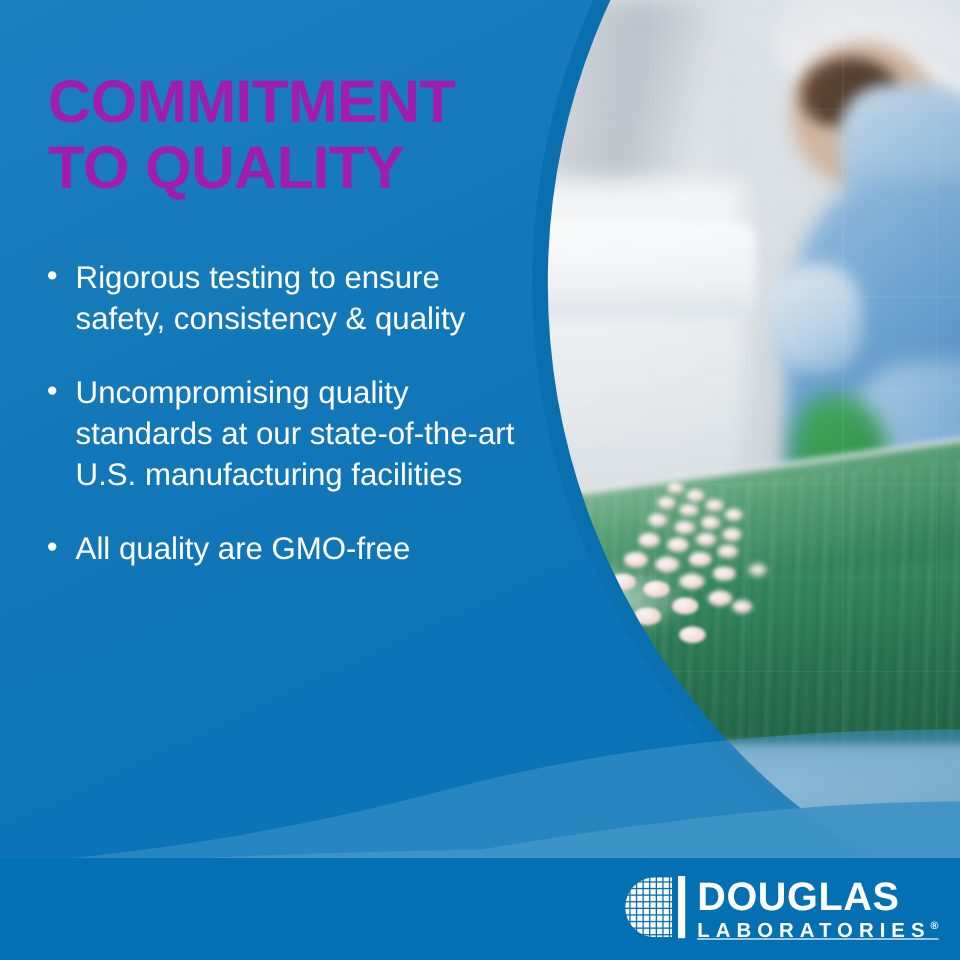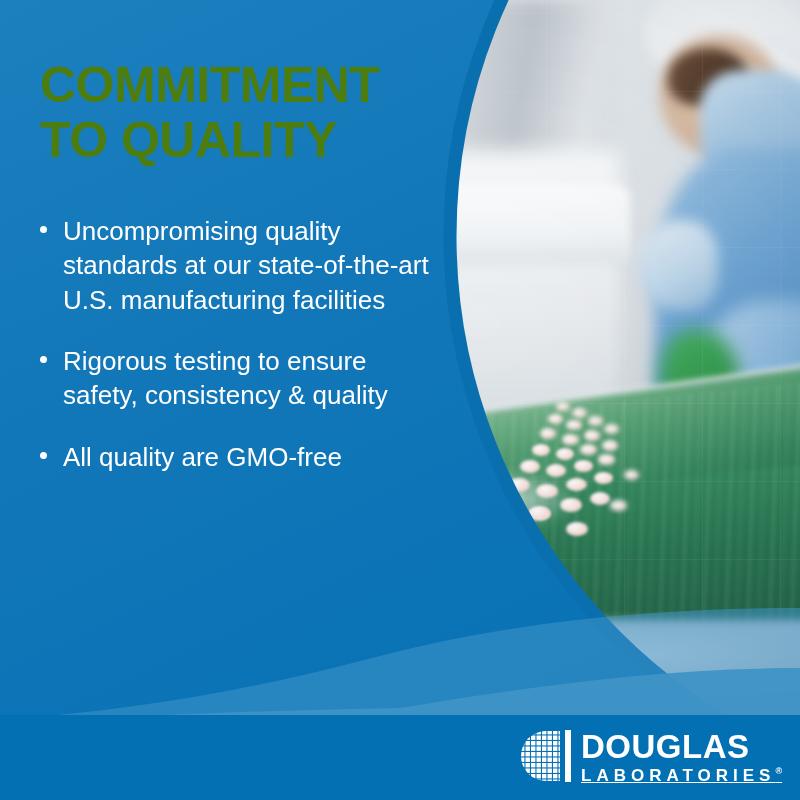--- a/index.html
+++ b/index.html
@@ -199,21 +199,21 @@
     background:#0470b4;
   }
   .swoosh{
     position:absolute;left:0;top:560px;width:800px;height:160px;
     pointer-events:none;
   }
 
   
   .headline{
     position:absolute;left:40px;top:58px;width:400px;
-    color:#4d7c0f;
+    color:#a21caf;
     font-size:50px;
     font-weight:bold;
     line-height:1.09;
     letter-spacing:-0.5px;
     margin:0;
   }
   .bullets{
     position:absolute;left:40px;top:214px;width:400px;
     margin:0;padding:0;list-style:none;
   }
@@ -342,25 +342,25 @@
     <path d="M800,160 L800,108 C660,108 520,128 400,148 C300,150 230,152 150,156 L0,160 Z" fill="#3f93c6" opacity="0.95"></path>
     <path d="M0,160 C140,150 260,128 380,96 C520,60 660,48 800,48 L800,160 Z" fill="#3f93c6" opacity="0.55"></path>
   </svg>
   <div class="bottom-band"></div>
 
   <h1 class="headline"><span>COMMITMENT</span><br><span>TO QUALITY</span></h1>
 
   <ul class="bullets">
     <li class="bullet">
       <span class="bullet-dot"></span>
-      <span>Uncompromising quality standards at our state-of-the-art U.S. manufacturing facilities</span>
+      <span>Rigorous testing to ensure safety, consistency &amp; quality</span>
     </li>
     <li class="bullet">
       <span class="bullet-dot"></span>
-      <span>Rigorous testing to ensure safety, consistency &amp; quality</span>
+      <span>Uncompromising quality standards at our state-of-the-art U.S. manufacturing facilities</span>
     </li>
     <li class="bullet">
       <span class="bullet-dot"></span>
       <span>All quality are GMO-free</span>
     </li>
   </ul>
 
   <div class="logo">
     <svg class="logo-mark" viewBox="0 0 52 52">
       <defs>

